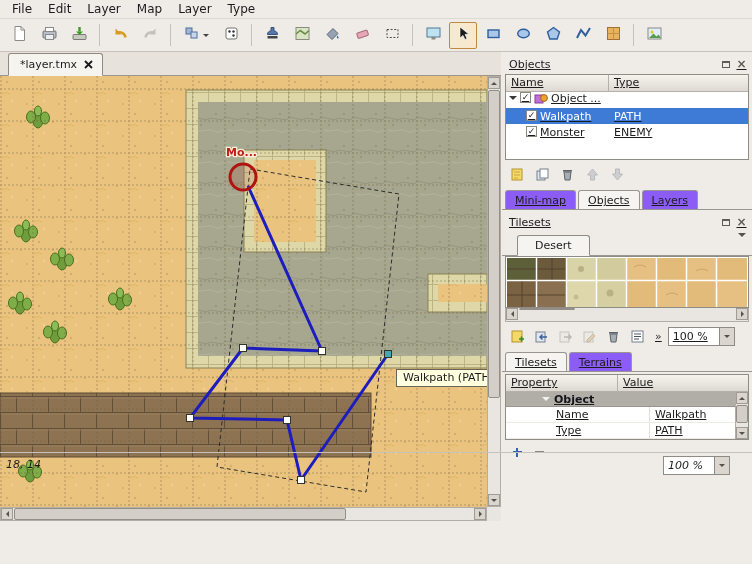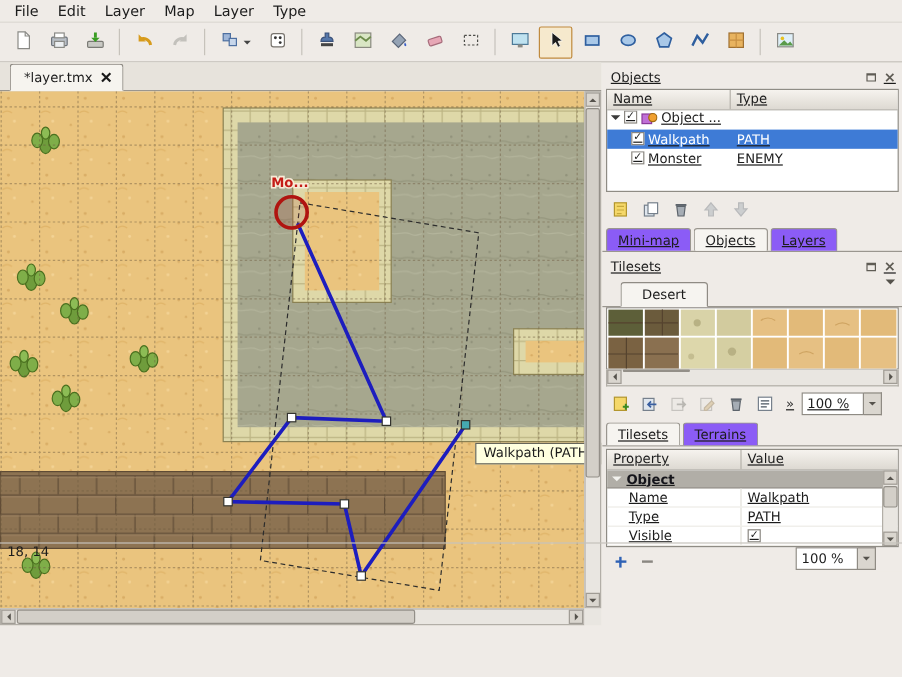--- a/index.html
+++ b/index.html
@@ -100,36 +100,36 @@
 
   .ts-toolbar { display:flex; gap:4px; align-items:center; padding:4px 5px 2px 5px; }
   .overflow-chevrons { margin:0 2px 0 4px; color:#333; }
   .combo { display:flex; height:19px; }
   .combo .field { width:52px; background:#fff; border:1px solid #8f8b84; padding:2px 4px; }
   .combo .btn { width:15px; background:#dad6cf; border:1px solid #8f8b84; border-left:none;
                 display:flex; align-items:center; justify-content:center; }
 
   .ptable .tree-header .c1 { width:112px; }
   .prow { display:flex; align-items:center; height:16px; border-bottom:1px solid #edebe6; }
-  .prow .c1 { width:112px; padding-left:18px; border-right:1px solid #e2dfd9; height:100%; display:flex; align-items:center; }
+  .prow .c1 { width:112px; padding-left:18px; border-right:1px solid #e2dfd9; height:100%; display:flex; align-items:center;margin-left:32px; }
   .prow .c2 { flex:1; padding-left:5px; display:flex; align-items:center; }
   .prow.group { background:#b1aea7; border-bottom:1px solid #98958e; height:15px; }
   .prow.group .c1 { border-right:none; padding-left:4px; gap:4px; font-weight:bold; color:#14141a; }
   .pscroll { position:absolute; right:0; top:17px; bottom:0; width:13px; background:#e9e6e1;
              border-left:1px solid #b2aea7; display:flex; flex-direction:column; }
   .plusminus { display:flex; gap:4px; padding:4px 6px; align-items:center; }
   .pm-btn { width:18px; height:16px; display:flex; align-items:center; justify-content:center; }
   .plus-glyph { position:relative; width:9px; height:9px; }
   .plus-glyph::before { content:""; position:absolute; left:0; top:3.5px; width:9px; height:2px; background:#2f62b5; }
   .plus-glyph::after { content:""; position:absolute; left:3.5px; top:0; width:2px; height:9px; background:#2f62b5; }
   .minus-glyph { width:9px; height:2px; background:#8a8781; }
 
   
   .statusbar { position:absolute; left:0; right:0; bottom:0; height:24px; border-top:1px solid #c6c2bb;
-               display:flex; padding:0 6px; }
+               display:flex; align-items:center; padding:0 6px;font-style:italic; }
   .statusbar .coords { margin-right:14px; }
   .status-zoom { position:absolute; right:22px; top:3px; }
 </style>
 </head>
 <body>
 
 <div class="app">
 
   <div class="menubar">
     <span class="menu-item">File</span>
@@ -583,26 +583,20 @@
         <span class="c2"></span>
       </div>
       <div class="prow">
         <span class="c1">Name</span>
         <span class="c2">Walkpath</span>
       </div>
       <div class="prow">
         <span class="c1">Type</span>
         <span class="c2">PATH</span>
       </div>
-      <div class="prow">
-        <span class="c1">Visible</span>
-        <span class="c2">
-            <span class="cb checked"></span>
-          </span>
-      </div>
       <div class="pscroll">
         <div class="sbtn" style="width:12px;">
             <span class="arr up"></span>
           </div>
         <div class="track">
             <div class="thumb" style="top:1px;height:18px;left:0;right:0;"></div>
           </div>
         <div class="sbtn" style="width:12px;">
             <span class="arr down"></span>
           </div>

